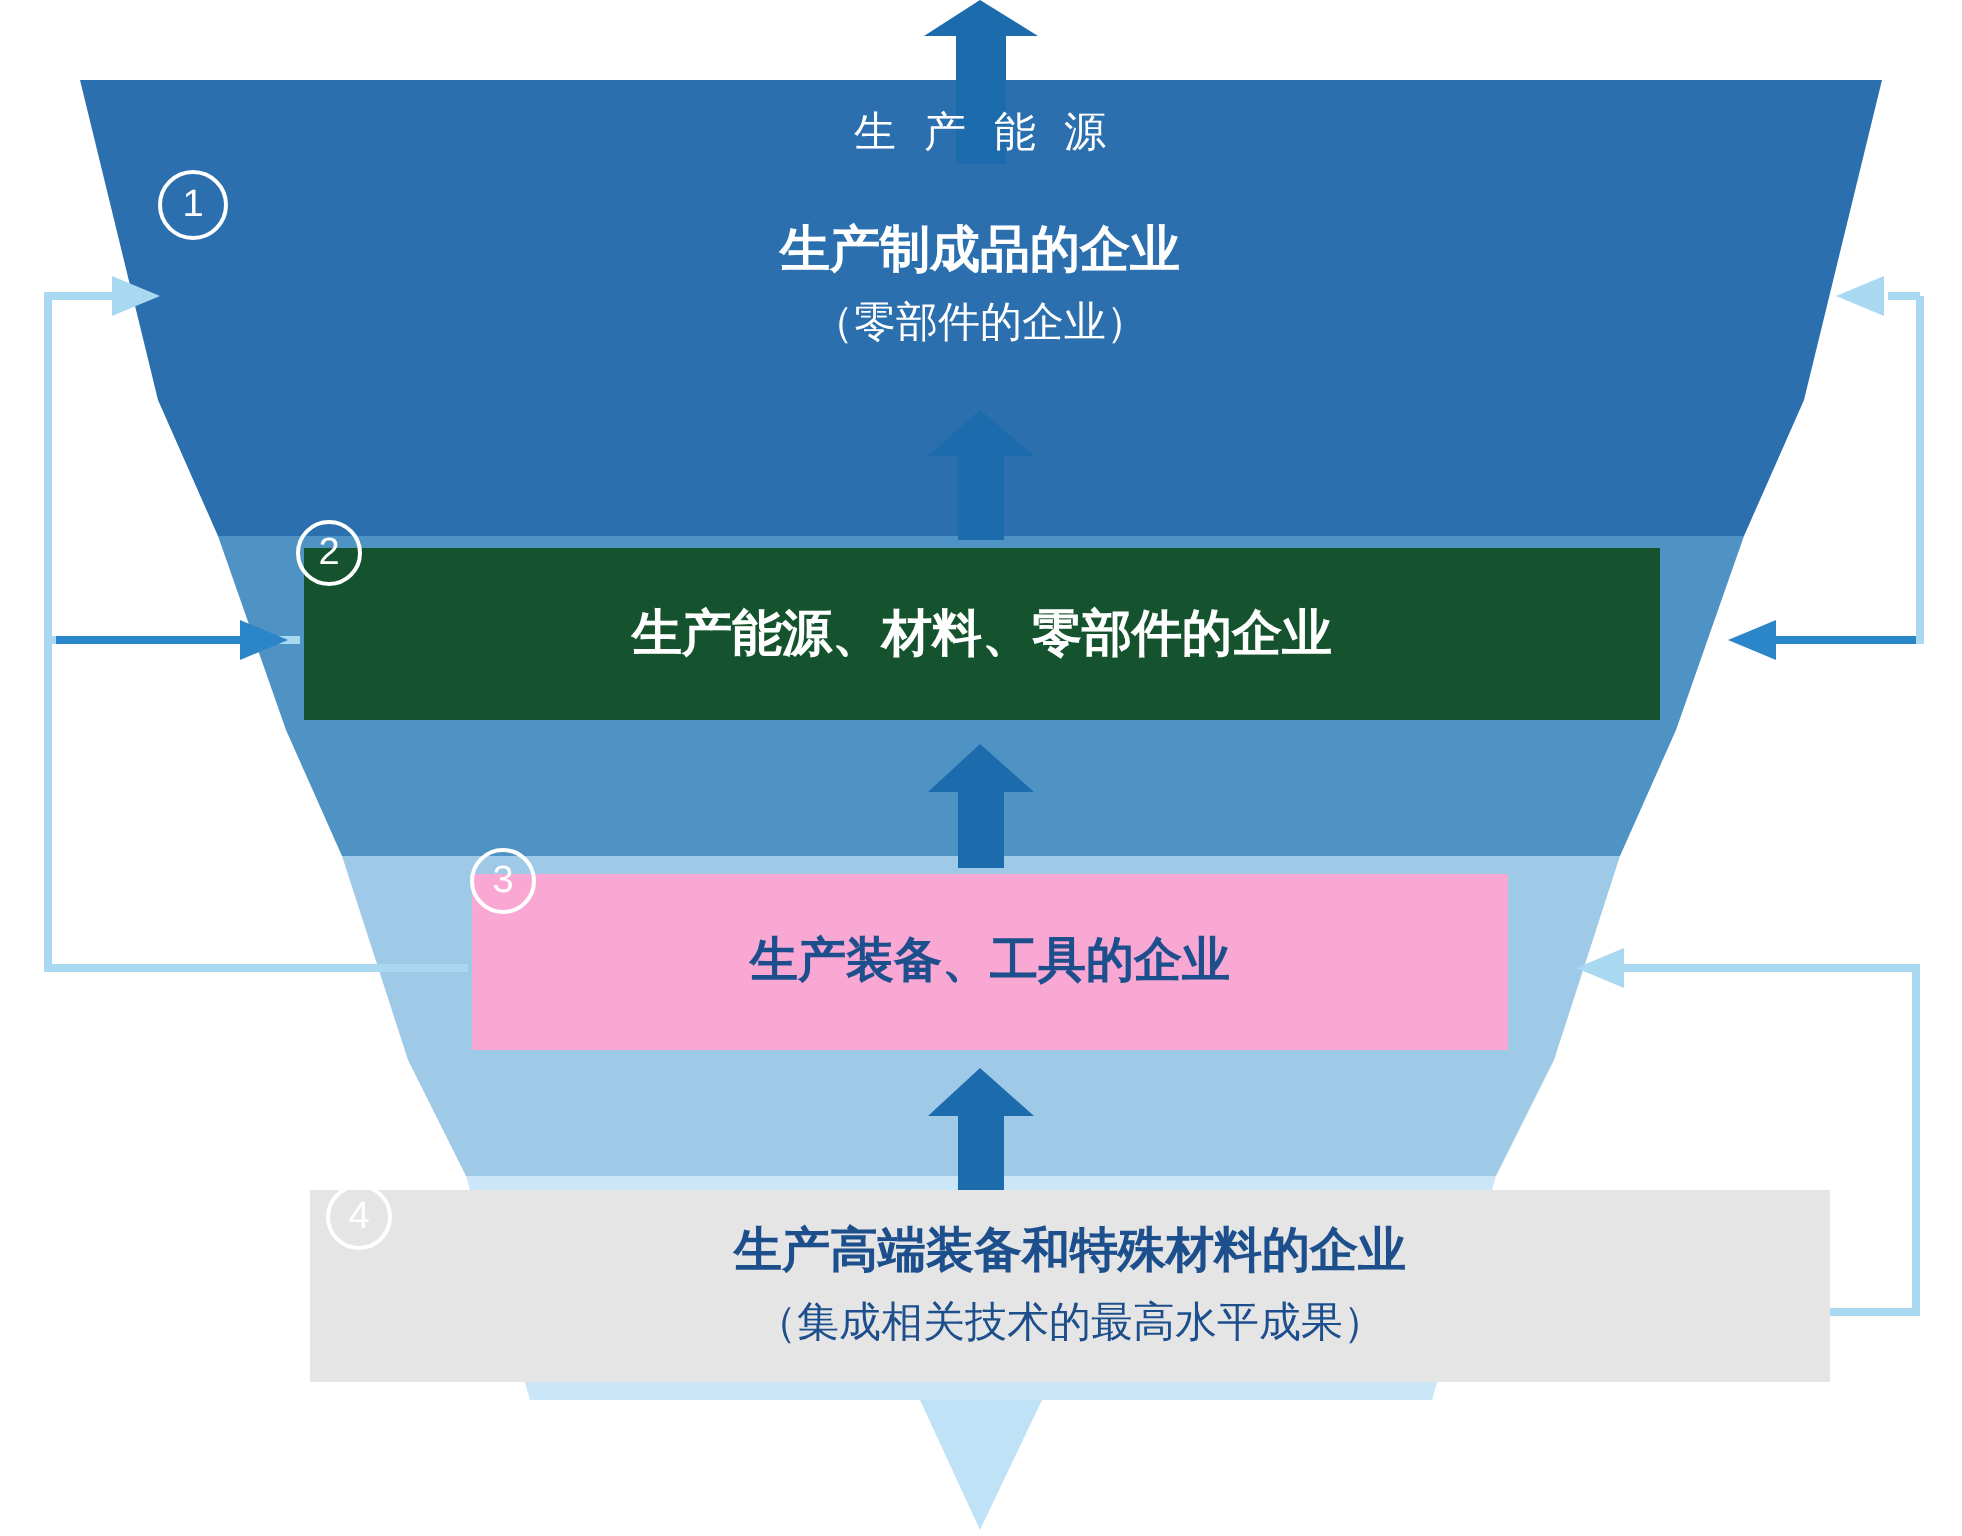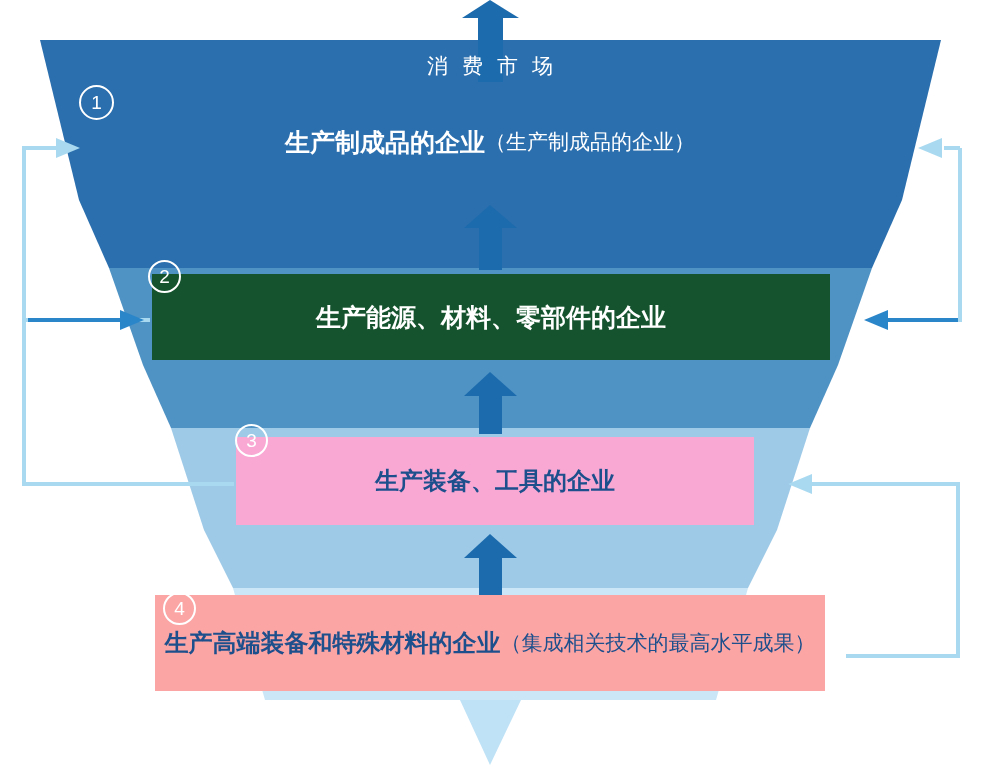--- a/index.html
+++ b/index.html
@@ -38,21 +38,21 @@
     text-indent: 14px;
     font-weight: 400;
     white-space: nowrap;
   }
 
   
   .bar {
     position: absolute;
     box-sizing: border-box;
     display: flex;
-    flex-direction: row;
+    flex-direction: column;
     align-items: center;
     justify-content: center;
   }
   .bar .title {
     font-weight: bold;
     white-space: nowrap;
   }
   .bar .subtitle {
     white-space: nowrap;
   }
@@ -70,22 +70,22 @@
   }
   #bar2 .title { color: #ffffff; font-size: 25px; line-height: 40px; }
 
   #bar3 {
     left: 236px; top: 437px; width: 518px; height: 88px;
     background: #f9a8d4;
   }
   #bar3 .title { color: #1d4f8c; font-size: 24px; line-height: 40px; }
 
   #bar4 {
-    left: 155px; top: 595px; width: 670px; height: 96px;
-    background: #fca5a5;
+    left: 155px; top: 595px; width: 760px; height: 96px;
+    background: #e5e5e5;
     text-align: right;
   }
   #bar4 .title    { color: #1d4f8c; font-size: 24px; line-height: 38px; }
   #bar4 .subtitle { color: #1d4f8c; font-size: 21px; line-height: 34px; }
 
   
   .num-circle {
     position: absolute;
     border-radius: 50%;
     box-sizing: border-box;
@@ -176,25 +176,25 @@
       <path d="M 958 320 L 888 320"></path>
     </g>
     <polygon points="864,320 888,310 888,330" fill="#2b85c9"></polygon>
 
     <g stroke="#a8d9f0" stroke-width="4" fill="none">
       <path d="M 846 656 L 958 656 L 958 484 L 812 484"></path>
     </g>
     <polygon points="788,484 812,474 812,494" fill="#a8d9f0"></polygon>
   </svg>
 
-  <div class="market-label">消费市场</div>
+  <div class="market-label">生产能源</div>
 
   <div class="bar" id="bar1">
     <div class="title">生产制成品的企业</div>
-    <div class="subtitle">（生产制成品的企业）</div>
+    <div class="subtitle">（零部件的企业）</div>
   </div>
   <div class="num-circle" id="num1">1</div>
 
   <div class="bar" id="bar2">
     <div class="title">生产能源、材料、零部件的企业</div>
   </div>
   <div class="num-circle" id="num2">2</div>
 
   <div class="bar" id="bar3">
     <div class="title">生产装备、工具的企业</div>

